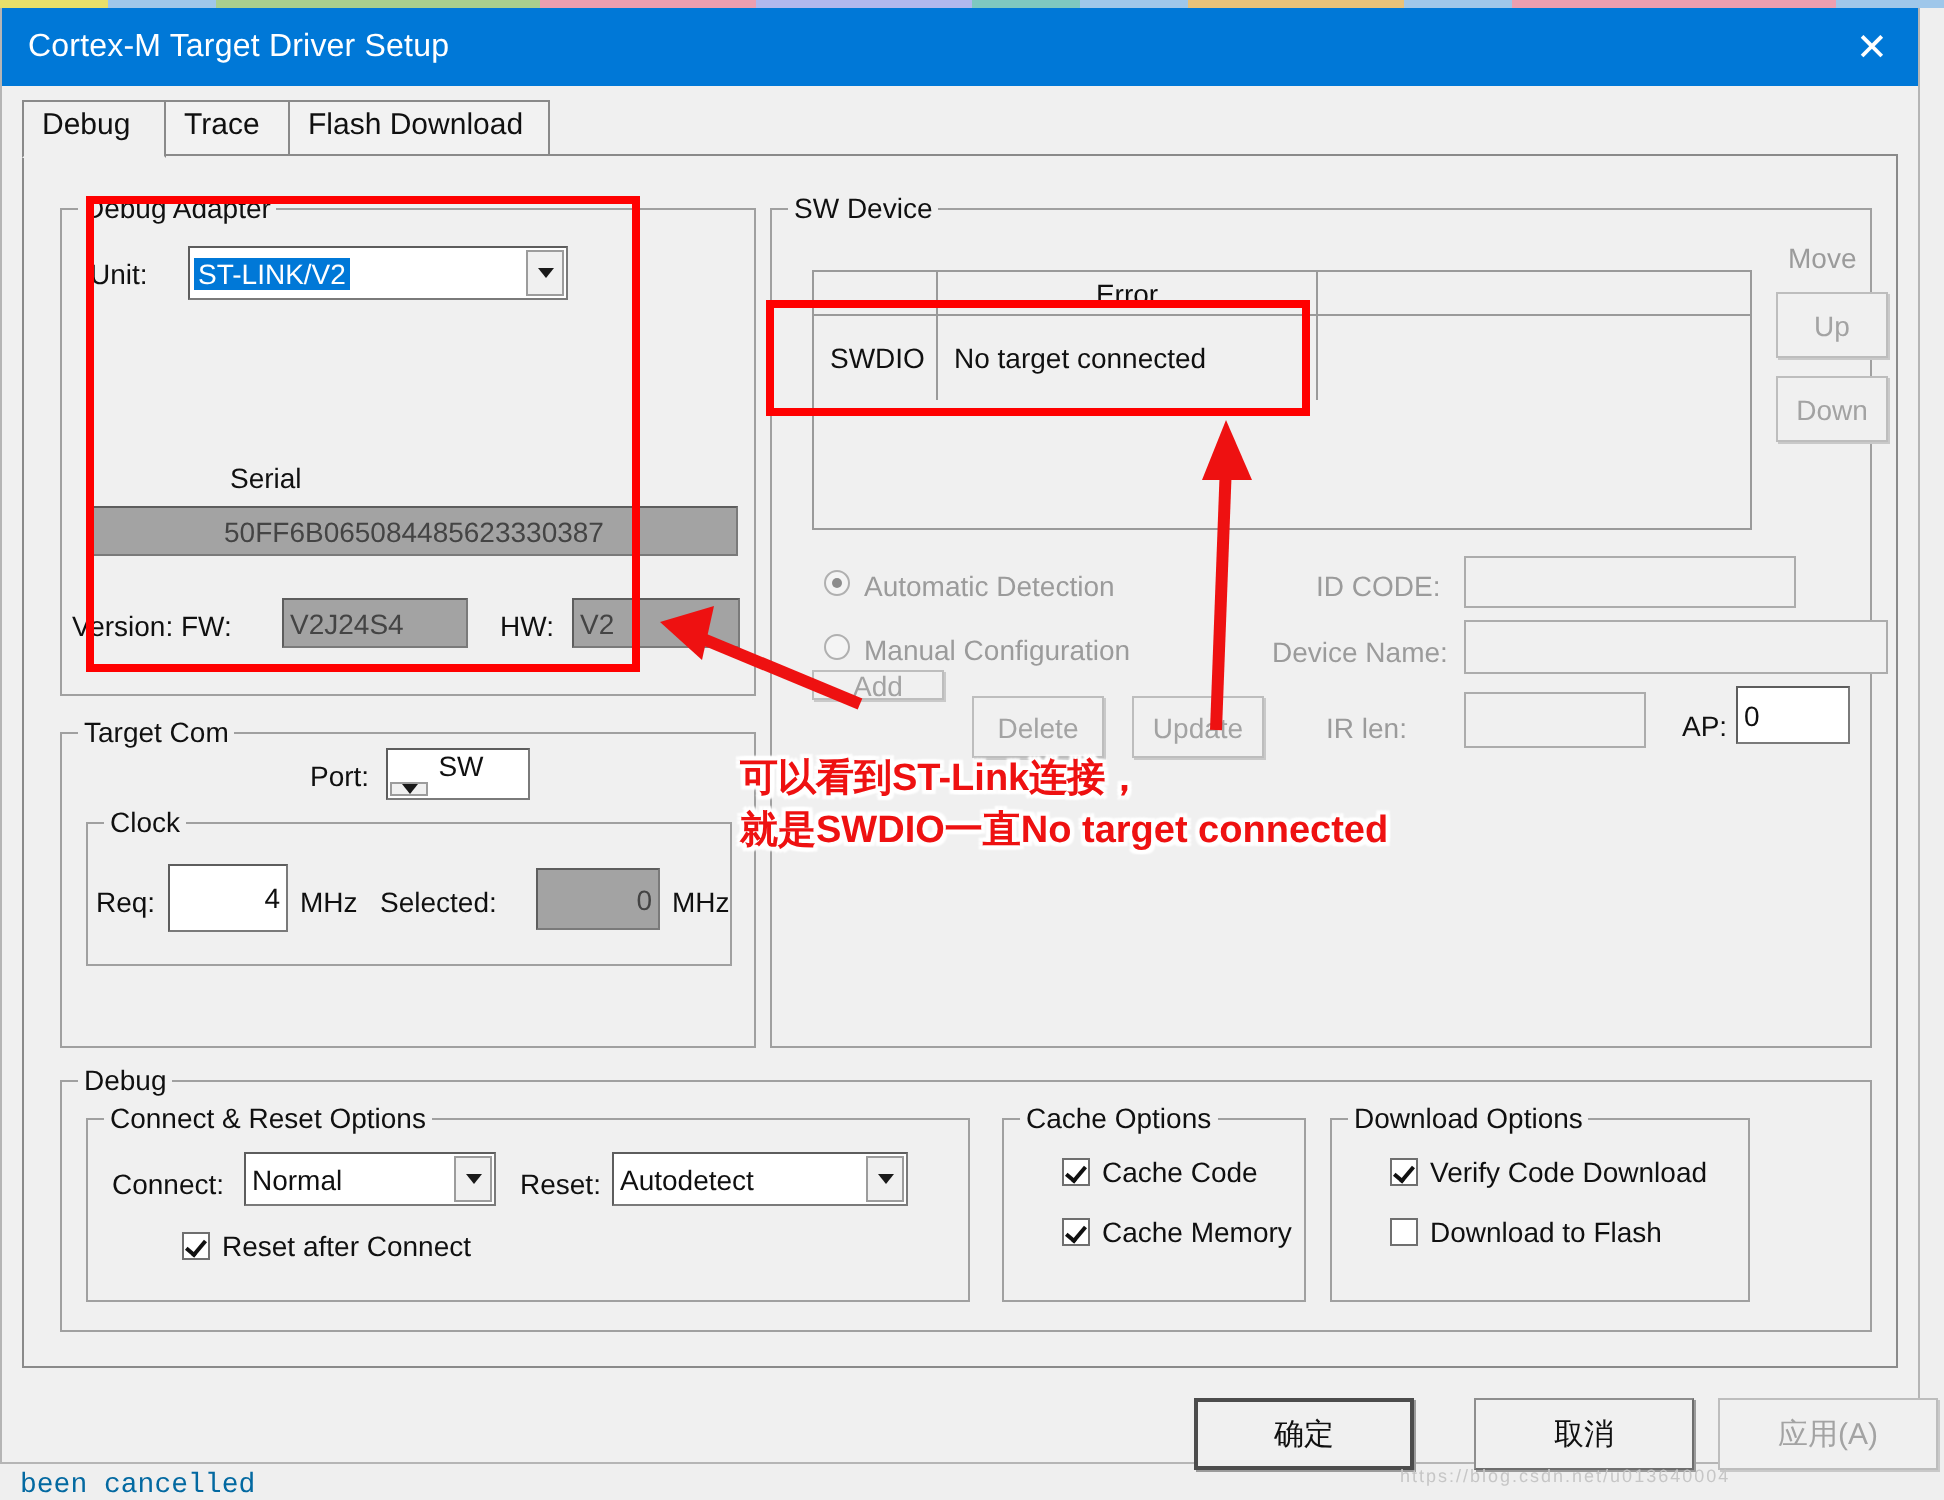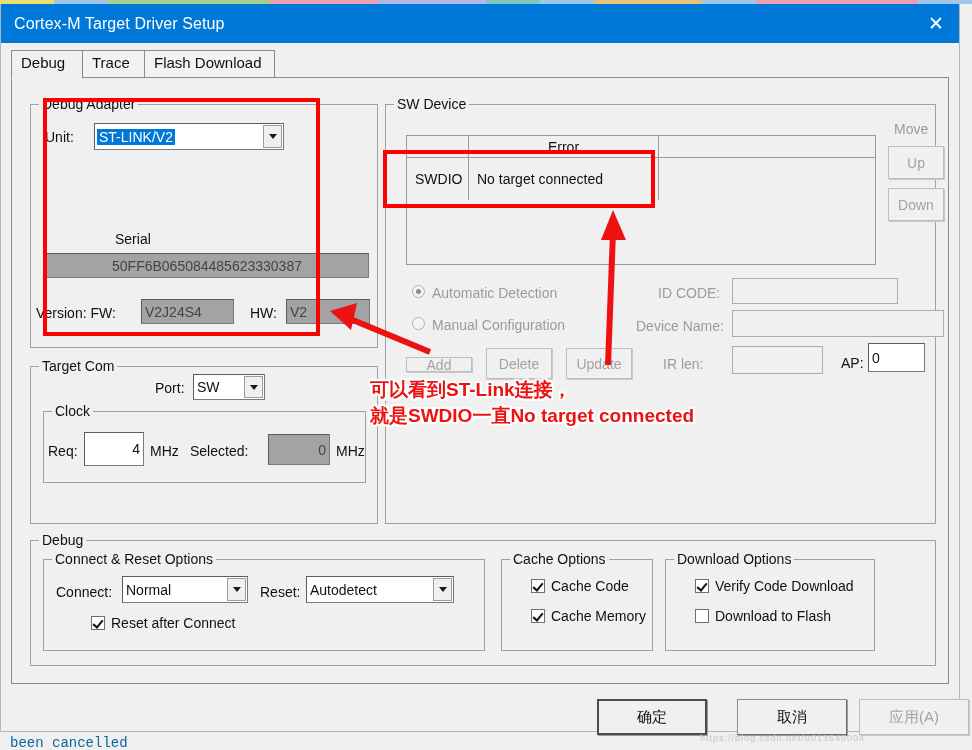--- a/index.html
+++ b/index.html
@@ -199,21 +199,21 @@
       <div class="lbl" style="left:5px;top:200px;">Version: FW:</div>
       <div class="tfield ro" style="left:110px;top:194px;width:93px;height:25px;">V2J24S4</div>
       <div class="lbl" style="left:219px;top:200px;">HW:</div>
       <div class="tfield ro" style="left:255px;top:194px;width:84px;height:25px;">V2</div>
     </div>
 
     <div class="gbox" style="left:18px;top:288px;width:348px;height:158px;">
       <div class="legend">Target Com</div>
 
       <div class="lbl" style="left:124px;top:13px;">Port:</div>
-      <div class="combo" style="left:162px;top:7px;width:72px;height:26px;">
+      <div class="combo" style="left:162px;top:7px;width:72px;height:26px;flex-direction:column;">
         <span class="cval">SW</span>
         <span class="arrow">
             <i></i>
           </span>
       </div>
 
       <div class="gbox" style="left:12px;top:44px;width:323px;height:72px;">
         <div class="legend">Clock</div>
         <div class="lbl" style="left:4px;top:31px;">Req:</div>
         <div class="tfield right" style="left:40px;top:20px;width:60px;height:34px;">4</div>
@@ -246,21 +246,21 @@
 
       <div class="rad" style="left:26px;top:180px;">
         <span class="rb on"></span>
         <span>Automatic Detection</span>
       </div>
       <div class="rad" style="left:26px;top:212px;">
         <span class="rb"></span>
         <span>Manual Configuration</span>
       </div>
 
-      <div class="btn dis" style="left:20px;top:252px;width:66px;height:15px;">Add</div>
+      <div class="btn dis" style="left:20px;top:230px;width:66px;height:15px;">Add</div>
       <div class="btn dis" style="left:100px;top:243px;width:66px;height:31px;">Delete</div>
       <div class="btn dis" style="left:180px;top:243px;width:66px;height:31px;">Update</div>
 
       <div class="lbl dim" style="left:272px;top:180px;">ID CODE:</div>
       <div class="tfield dis" style="left:346px;top:173px;width:166px;height:26px;"></div>
 
       <div class="lbl dim" style="left:250px;top:213px;">Device Name:</div>
       <div class="tfield dis" style="left:346px;top:205px;width:212px;height:27px;"></div>
 
       <div class="lbl dim" style="left:277px;top:251px;">IR len:</div>

